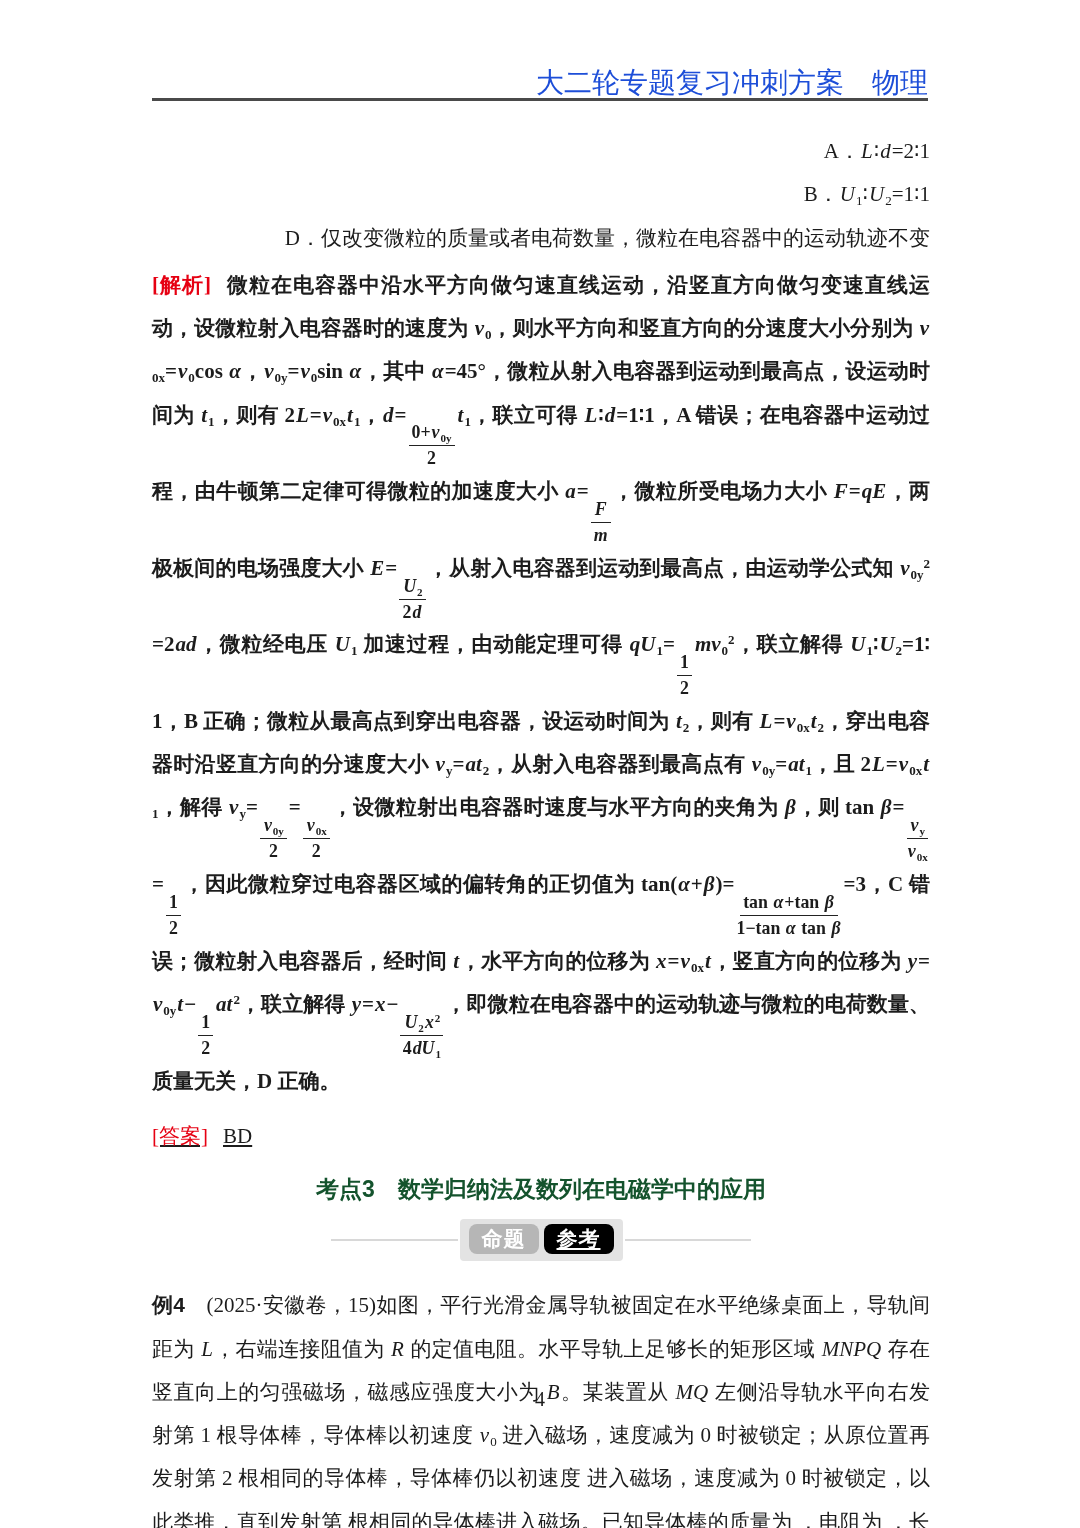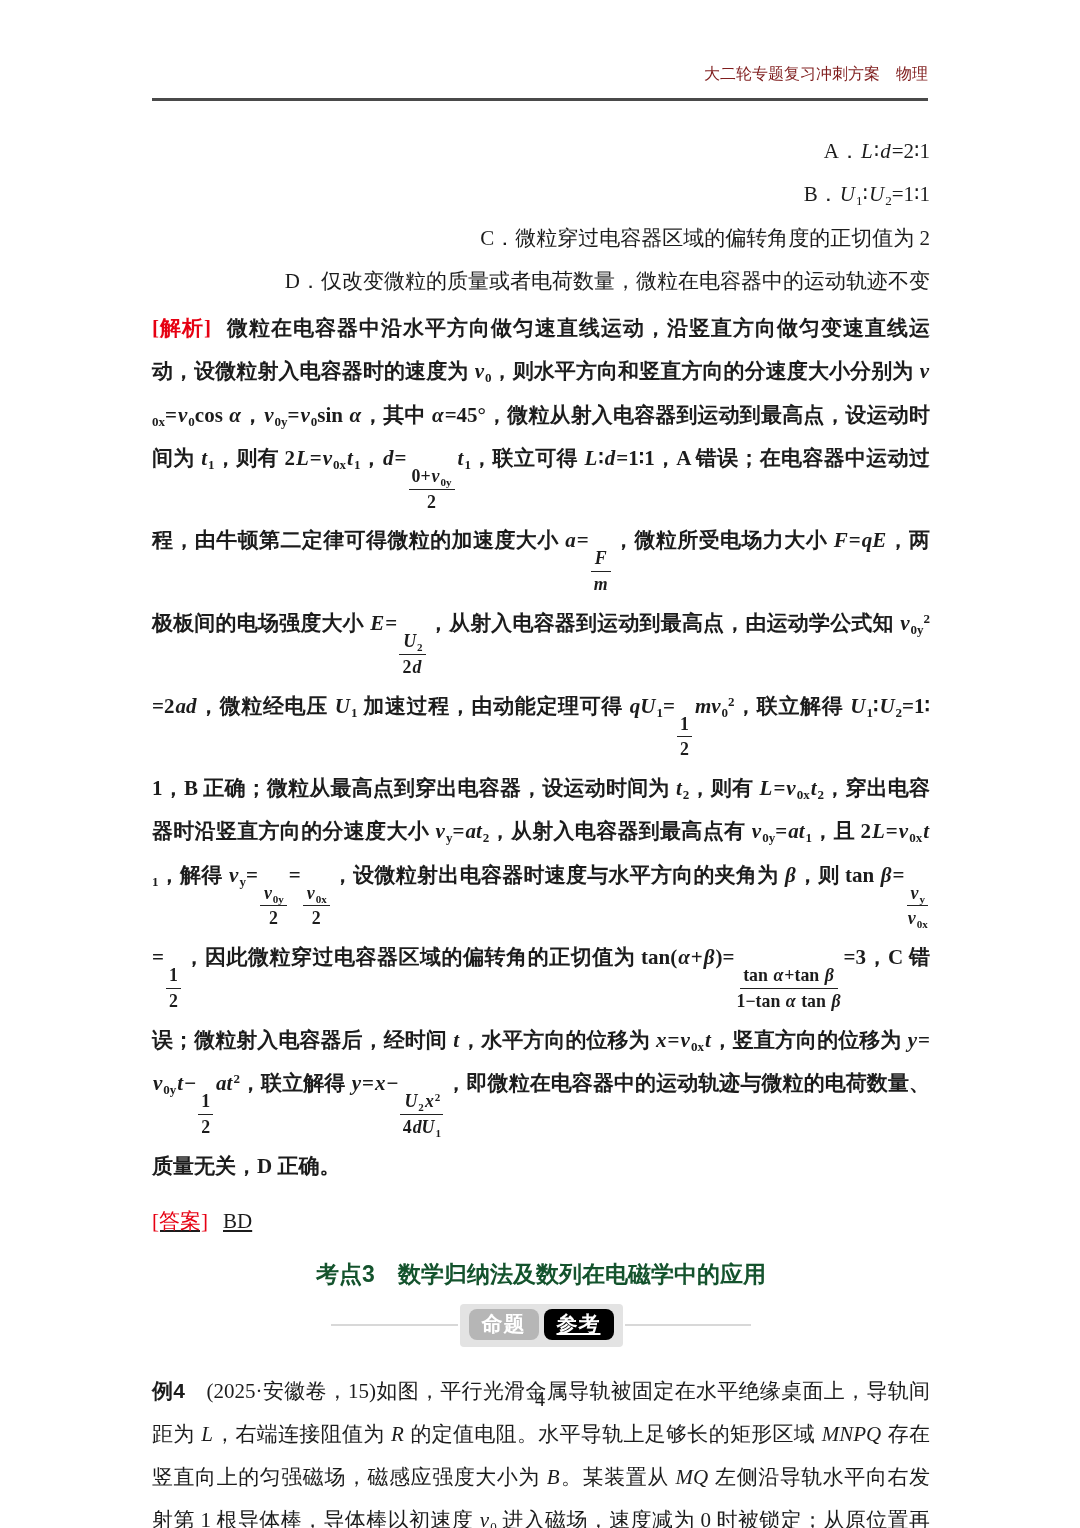--- a/index.html
+++ b/index.html
@@ -4,21 +4,21 @@
 <style>
   * { box-sizing: border-box; }
   html,body { margin:0; padding:0; background:#ffffff; }
   .page {
     position:relative; width:1080px; height:1528px; background:#ffffff;
     font-family:"Liberation Serif","DejaVu Serif",serif; color:#1c1c1c;
     overflow:hidden;
   }
   .header {
     position:absolute; top:64px; left:152px; width:776px;
-    text-align:right; font-size:16px; color:#7f1d1d;
+    text-align:right; font-size:28px; color:#1d4ed8;
   }
   .header-rule {
     position:absolute; top:98px; left:152px; width:776px; height:3px;
     background:#4a4a4a;
   }
   .content { position:absolute; top:130px; left:152px; width:778px; }
   .para {
     font-size:21px; line-height:2.06; margin:0; text-align:justify;
     word-break:break-all;
   }
@@ -53,39 +53,38 @@
     font-size:20px; color:#1c1c1c;
   }
   
   .var { font-style:italic; padding:0 1px; font-family:"Liberation Serif","DejaVu Serif",serif; }
   sub, sup { font-size:0.62em; line-height:0; }
   sub { vertical-align:-0.32em; }
   sup { vertical-align:0.55em; }
   .frac {
     display:inline-flex; flex-direction:column; align-items:center;
     vertical-align:-0.95em; font-size:0.85em; line-height:1.28;
-    margin:6px 2px; text-align:center;
+    margin:0 2px; text-align:center;
   }
   .fnum { display:block; border-bottom:1.4px solid #222; padding:0 3px 1px; }
   .fden { display:block; padding-top:1px; }
 </style>
 </head>
 <body>
 
 <div class="page">
   <div class="header">
     <span>大二轮专题复习冲刺方案　物理</span>
   </div>
   <div class="header-rule"></div>
 
   <div class="content">
 
     <p class="para option">A．<i class="var">L</i>∶<i class="var">d</i>=2∶1</p>
     <p class="para option">B．<i class="var">U</i><sub>1</sub>∶<i class="var">U</i><sub>2</sub>=1∶1</p>
-    <p class="para option">C．微粒穿过电容器区域的偏转角度的正切值为 2</p>
     <p class="para option">D．仅改变微粒的质量或者电荷数量，微粒在电容器中的运动轨迹不变</p>
 
     <p class="para solution"><span class="red-label">[解析]</span><span>微粒在电容器中沿水平方向做匀速直线运动，沿竖直方向做匀变速直线运动，设微粒射入电容器时的速度为 <i class="var">v</i><sub>0</sub>，则水平方向和竖直方向的分速度大小分别为 <i class="var">v</i><sub>0x</sub>=<i class="var">v</i><sub>0</sub>cos <i class="var">α</i>，<i class="var">v</i><sub>0y</sub>=<i class="var">v</i><sub>0</sub>sin <i class="var">α</i>，其中 <i class="var">α</i>=45°，微粒从射入电容器到运动到最高点，设运动时间为 <i class="var">t</i><sub>1</sub>，则有 2<i class="var">L</i>=<i class="var">v</i><sub>0x</sub><i class="var">t</i><sub>1</sub>，<i class="var">d</i>=<span class="frac">
             <span class="fnum">0+<i class="var">v</i><sub>0y</sub></span>
             <span class="fden">2</span>
           </span><i class="var">t</i><sub>1</sub>，联立可得 <i class="var">L</i>∶<i class="var">d</i>=1∶1，A 错误；在电容器中运动过程，由牛顿第二定律可得微粒的加速度大小 <i class="var">a</i>=<span class="frac">
             <span class="fnum"><i class="var">F</i></span>
             <span class="fden"><i class="var">m</i></span>
           </span>，微粒所受电场力大小 <i class="var">F</i>=<i class="var">qE</i>，两极板间的电场强度大小 <i class="var">E</i>=<span class="frac">
             <span class="fnum"><i class="var">U</i><sub>2</sub></span>

